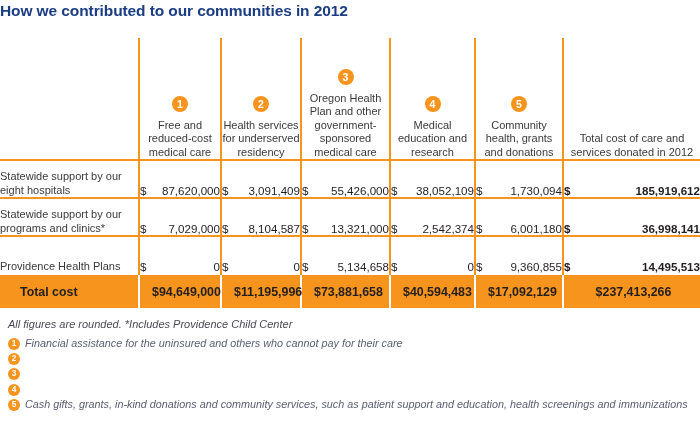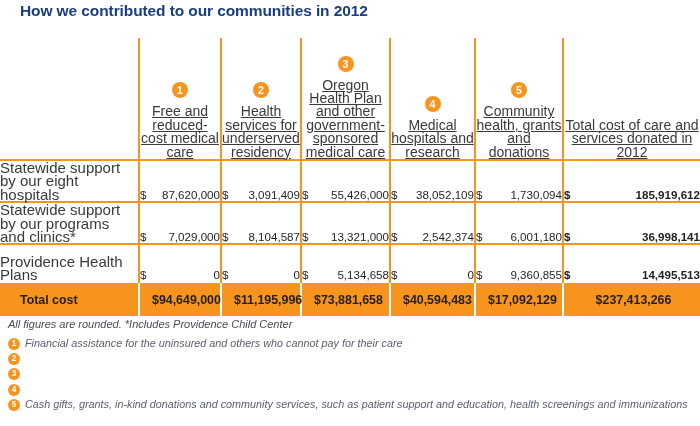--- a/index.html
+++ b/index.html
@@ -13,21 +13,21 @@
   #page {
     position: relative;
     width: 700px; height: 426px;
     overflow: hidden;
     background: #ffffff;
   }
 
   
   .title {
     position: absolute;
-    left: 20px; top: 2px;
+    left: 0; top: 2px;
     width: 600px;
     font-size: 15.5px;
     font-weight: bold;
     color: #1b3d82;
     letter-spacing: -0.1px;
     white-space: nowrap;
   }
 
   
   .table {
@@ -73,30 +73,29 @@
     background: #f7941e;
     color: #ffffff;
     font-size: 10.5px;
     font-weight: bold;
     line-height: 16px;
     text-align: center;
   }
   .badge-spacer { display: block; height: 23px; }
   .hdr-text {
     display: block;
-    font-size: 14px;
+    font-size: 11px;
     color: #3a3a3a;
     line-height: 13.4px;
-    text-decoration: underline;
   }
 
   
   .row-label {
     padding: 7px 4px 7px 8px;
-    font-size: 15px;
+    font-size: 11px;
     color: #3a3a3a;
     line-height: 13.4px;
     vertical-align: middle;
     border-top: 2px solid #f7941e;
     text-align: left;
   }
   .row-val {
     border-left: 2px solid #f7941e;
     border-top: 2px solid #f7941e;
     vertical-align: middle;
@@ -210,21 +209,21 @@
           <span class="hdr-text">Health services for underserved residency</span>
         </th>
 
         <th class="hdr-cell">
           <span class="badge">3</span>
           <span class="hdr-text">Oregon Health Plan and other government-sponsored medical care</span>
         </th>
 
         <th class="hdr-cell">
           <span class="badge">4</span>
-          <span class="hdr-text">Medical hospitals and research</span>
+          <span class="hdr-text">Medical education and research</span>
         </th>
 
         <th class="hdr-cell">
           <span class="badge">5</span>
           <span class="hdr-text">Community health, grants and donations</span>
         </th>
 
         <th class="hdr-cell">
           <span class="badge-spacer"></span>
           <span class="hdr-text">Total cost of care and services donated in 2012</span>

